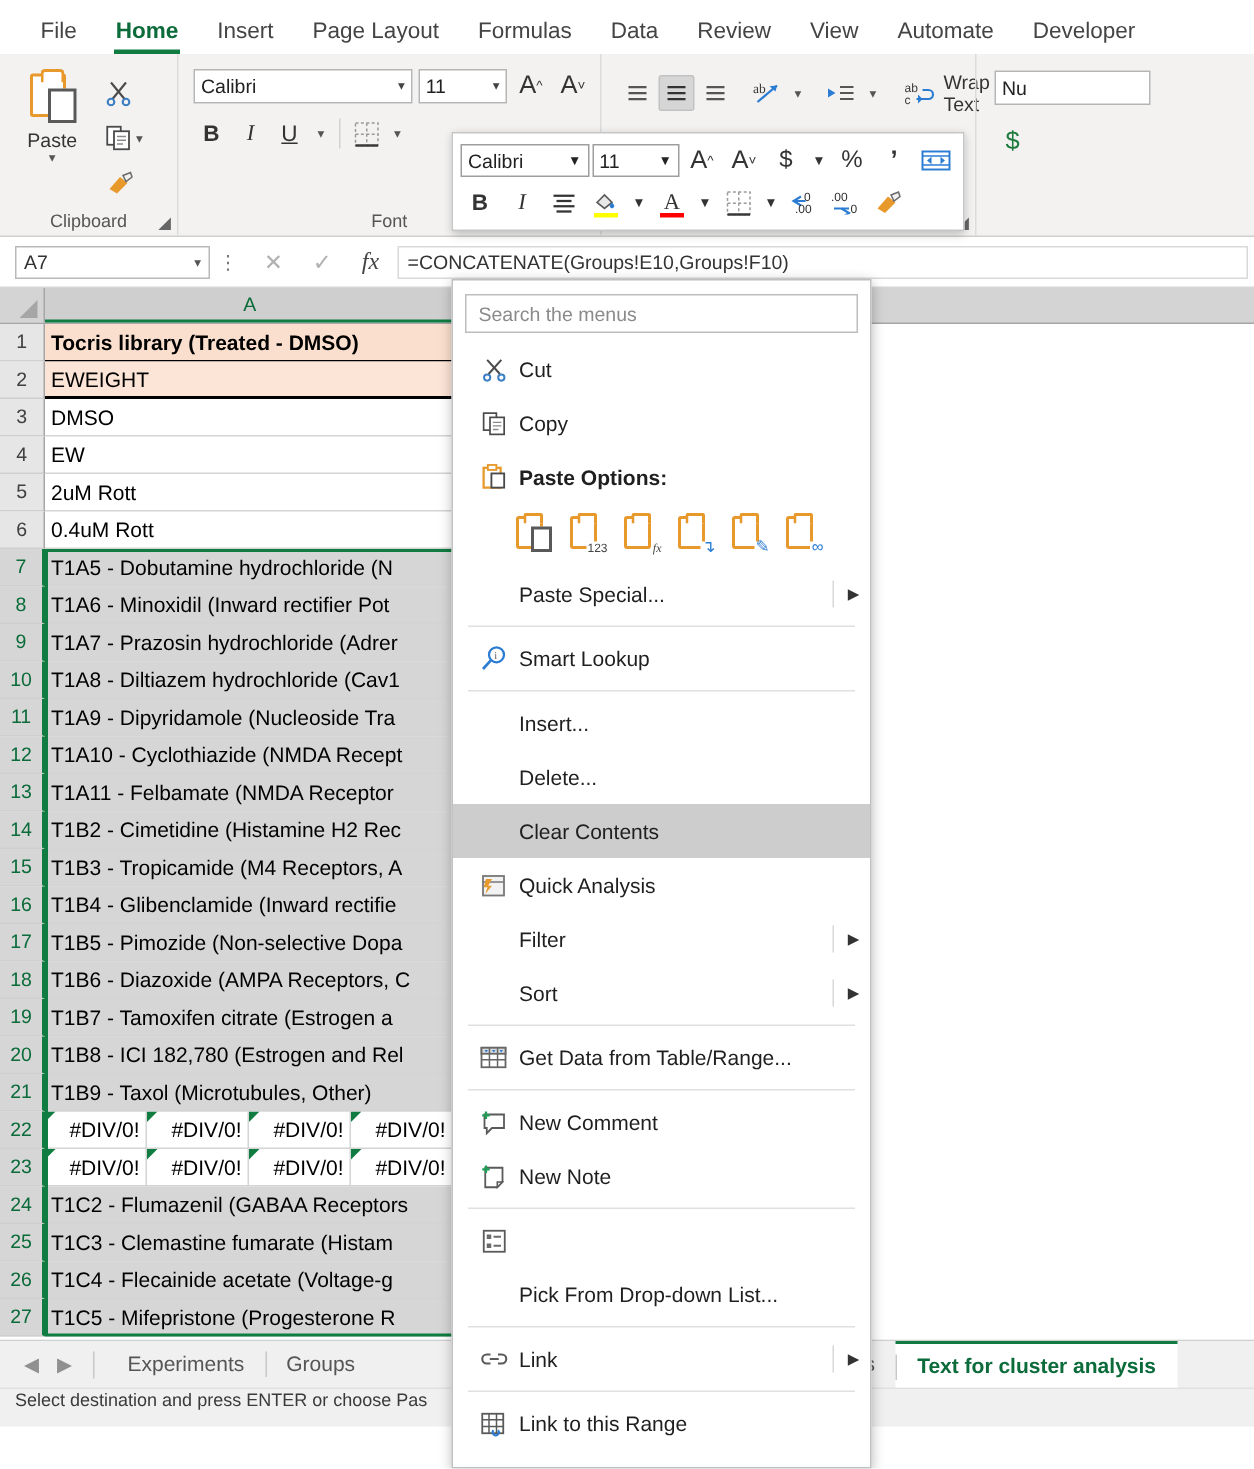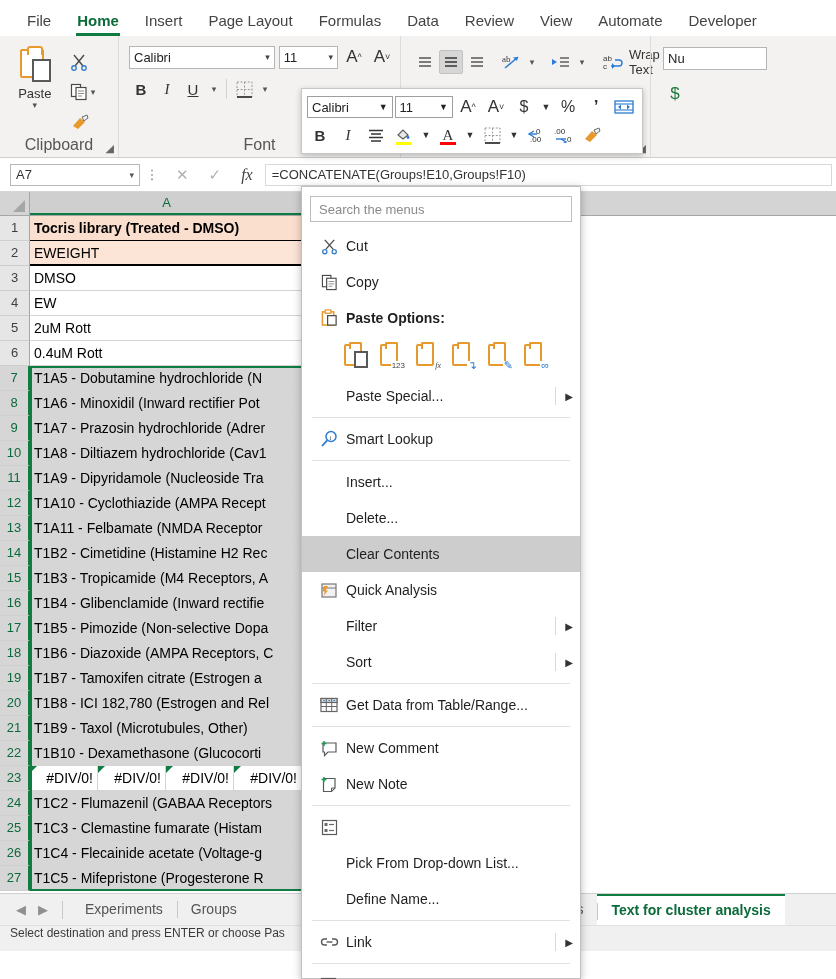--- a/index.html
+++ b/index.html
@@ -43,21 +43,21 @@
     height: 122px;
     background: #f3f2f1;
     border-bottom: 1px solid #d0cfce;
     display: flex;
     position: relative;
   }
   .rgroup { position: relative; height: 100%; padding: 5px 6px 0 6px; }
   .rgroup + .rgroup { border-left: 1px solid #dcdcdc; }
   .glabel {
     position: absolute; bottom: 3px; left: 0; right: 0;
-    text-align: center; font-size: 16px; color: #555;
+    text-align: center; font-size: 12px; color: #555;
   }
   .dlauncher { position:absolute; bottom: 2px; right: 4px; font-size: 11px; color:#666; }
 
   
   #grp-clipboard { width: 118px; display:flex; }
   .paste-col { width: 62px; text-align:center; padding-top: 4px; }
   .paste-ico { width:38px; height:40px; margin: 0 auto; position:relative; }
   .paste-ico .clip {
     position:absolute; left:4px; top:4px; width:24px; height:29px;
     border:2px solid #e8992c; border-radius:2px; background:#fff;
@@ -534,21 +534,21 @@
       <div class="row">
         <div class="rh sel">11</div>
         <div class="cell colA selbody">T1A9 - Dipyridamole (Nucleoside Tra</div>
         <div class="cell num colC"><span class="errflag"></span><span>#DIV/0!</span></div>
         <div class="cell num colD"><span class="errflag"></span><span>#DIV/0!</span></div>
         <div class="cell num colE"><span class="errflag"></span><span>#DIV/0!</span></div>
         <div class="cell num colF"><span class="errflag"></span><span>#DIV/0!</span></div>
       </div>
       <div class="row">
         <div class="rh sel">12</div>
-        <div class="cell colA selbody">T1A10 - Cyclothiazide (AMPA Recept</div>
+        <div class="cell colA selbody">T1A10 - Cyclothiazide (NMDA Recept</div>
         <div class="cell num colC"><span class="errflag"></span><span>#DIV/0!</span></div>
         <div class="cell num colD"><span class="errflag"></span><span>#DIV/0!</span></div>
         <div class="cell num colE"><span class="errflag"></span><span>#DIV/0!</span></div>
         <div class="cell num colF"><span class="errflag"></span><span>#DIV/0!</span></div>
       </div>
       <div class="row">
         <div class="rh sel">13</div>
         <div class="cell colA selbody">T1A11 - Felbamate (NMDA Receptor</div>
         <div class="cell num colC"><span class="errflag"></span><span>#DIV/0!</span></div>
         <div class="cell num colD"><span class="errflag"></span><span>#DIV/0!</span></div>
@@ -614,21 +614,20 @@
       <div class="row">
         <div class="rh sel">21</div>
         <div class="cell colA selbody">T1B9 - Taxol (Microtubules, Other)</div>
         <div class="cell num colC"><span class="errflag"></span><span>#DIV/0!</span></div>
         <div class="cell num colD"><span class="errflag"></span><span>#DIV/0!</span></div>
         <div class="cell num colE"><span class="errflag"></span><span>#DIV/0!</span></div>
         <div class="cell num colF"><span class="errflag"></span><span>#DIV/0!</span></div>
       </div>
       <div class="row">
         <div class="rh sel">22</div>
-        <div class="cell colA selbody">T1B10 - Dexamethasone (Glucocorti</div>
         <div class="cell num colC"><span class="errflag"></span><span>#DIV/0!</span></div>
         <div class="cell num colD"><span class="errflag"></span><span>#DIV/0!</span></div>
         <div class="cell num colE"><span class="errflag"></span><span>#DIV/0!</span></div>
         <div class="cell num colF"><span class="errflag"></span><span>#DIV/0!</span></div>
       </div>
       <div class="row">
         <div class="rh sel">23</div>
         <div class="cell num colC"><span class="errflag"></span><span>#DIV/0!</span></div>
         <div class="cell num colD"><span class="errflag"></span><span>#DIV/0!</span></div>
         <div class="cell num colE"><span class="errflag"></span><span>#DIV/0!</span></div>
@@ -946,24 +945,20 @@
         <line x1="8" y1="5.5" x2="13" y2="5.5" stroke="#6a6a6a" stroke-width="1.2"></line>
         <rect x="3.5" y="10" width="3" height="3" fill="#6a6a6a"></rect>
         <line x1="8" y1="11.5" x2="13" y2="11.5" stroke="#6a6a6a" stroke-width="1.2"></line>
       </svg>
     </span>
   </div>
   <div class="mi">
     <span class="ico"></span>
     <span class="txt">Pick From Drop-down List...</span>
   </div>
-  <div class="mi">
-    <span class="ico"></span>
-    <span class="txt">Define Name...</span>
-  </div>
   <div class="msep"></div>
 
   <div class="mi">
     <span class="ico">
       <svg width="19" height="14" viewBox="0 0 19 14">
         <path d="M7 4 H4.5 a3 3 0 0 0 0 6 H7" fill="none" stroke="#5a5a5a" stroke-width="1.4"></path>
         <path d="M12 4 H14.5 a3 3 0 0 1 0 6 H12" fill="none" stroke="#5a5a5a" stroke-width="1.4"></path>
         <line x1="6.5" y1="7" x2="12.5" y2="7" stroke="#5a5a5a" stroke-width="1.4"></line>
       </svg>
     </span>

